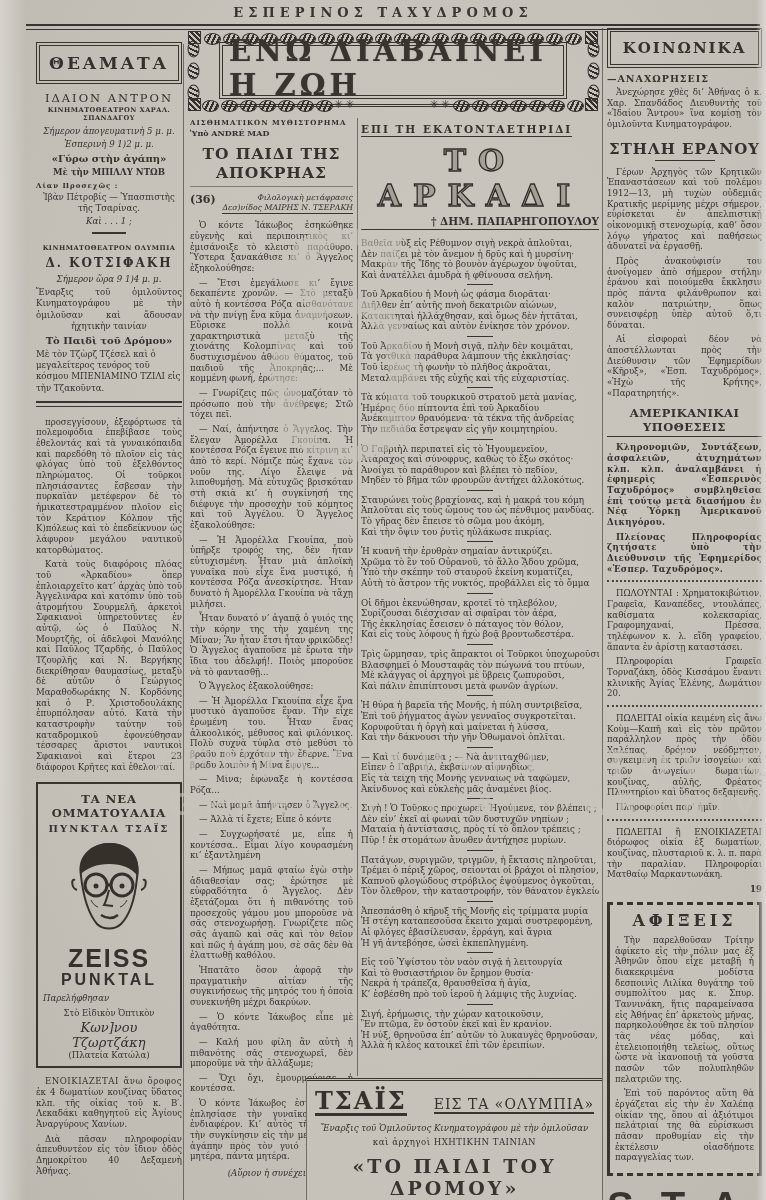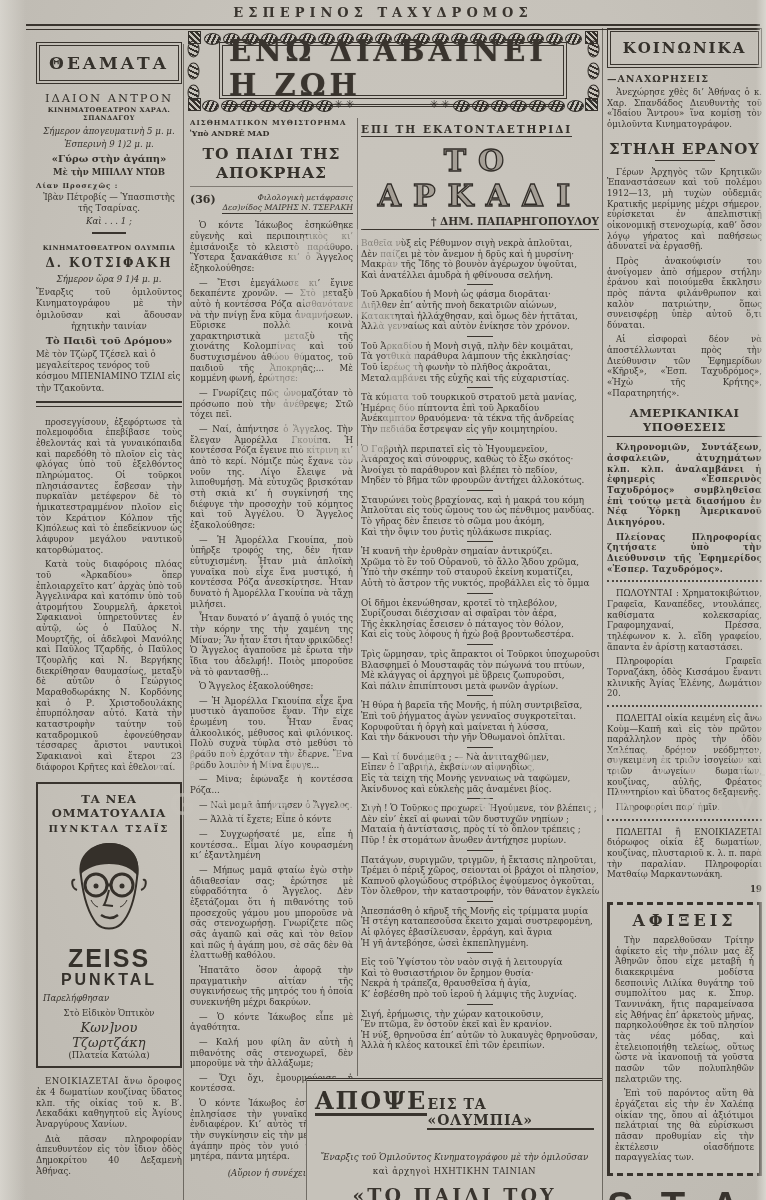--- a/index.html
+++ b/index.html
@@ -116,22 +116,22 @@
   .pline{font-size:8.8px;line-height:10.6px;white-space:nowrap;overflow:hidden;}
   .stanza-sep{width:26px;margin:4px auto;border-top:1.5px solid #39342e;}
   
   .tonight{
     position:absolute;left:306px;top:1078px;width:296px;height:122px;z-index:12;
     background:#c6c2ba;border-top:3px double #39342e;border-left:1px solid rgba(57,52,46,.6);
     padding:8px 8px 0;box-sizing:border-box;
   }
   .tonight-row{display:flex;justify-content:space-between;align-items:baseline;}
   .tonight-left{font-size:24px;font-weight:bold;letter-spacing:2px;border-bottom:3px solid #39342e;line-height:1;}
-  .tonight-right{font-size:14px;font-weight:bold;letter-spacing:1px;border-bottom:2px solid #39342e;}
-  .tonight-line{font-size:8.6px;font-style:italic;text-align:center;margin-top:22px;}
+  .tonight-right{font-size:14px;font-weight:normal;letter-spacing:1px;border-bottom:2px solid #39342e;}
+  .tonight-line{font-size:8.6px;font-style:italic;text-align:center;margin-top:7px;}
   .tonight-line2{font-size:8.6px;text-align:center;margin-top:4px;letter-spacing:.5px;}
   .tonight-film{font-size:19px;font-weight:bold;letter-spacing:3px;text-align:center;margin-top:8px;color:#39342e;}
   
   .col4{position:absolute;left:607px;top:28px;width:155px;font-size:8.6px;}
   .koinonika-title{font-size:15px;font-weight:bold;letter-spacing:2px;}
   .sec-head{font-size:9.5px;font-weight:bold;letter-spacing:1px;margin:8px 0 3px;}
   .eranos-head{font-size:15px;font-weight:bold;text-align:center;letter-spacing:1px;margin:10px 0 2px;}
   .eranos-underline{width:60px;margin:0 auto 6px;border-top:1px solid #39342e;}
   .american-head{font-size:11.5px;font-weight:bold;text-align:center;letter-spacing:.5px;
     border-bottom:1px solid #39342e;padding-bottom:2px;margin:8px 0 5px;}
@@ -411,21 +411,21 @@
           <div class="pline">Σιγή, ἐρήμωσις, τὴν χώραν κατοικοῦσιν,</div>
           <div class="pline">Ἓν πτῶμα, ἓν ὀστοῦν ἐκεῖ καὶ ἓν κρανίον.</div>
           <div class="pline">Ἡ νύξ, θρηνοῦσα ἐπ’ αὐτῶν τὸ λυκαυγὲς θρηνοῦσαν,</div>
           <div class="pline">Ἀλλὰ ἡ κλέος κατοικεῖ ἐπὶ τῶν ἐρειπίων.</div>
         </div>
       </div>
   </div>
 
   <div class="tonight">
     <div class="tonight-row">
-      <span class="tonight-left">ΑΠΟΨΕ</span>
+      <span class="tonight-left">ΤΣΑΪΣ</span>
       <span class="tonight-right">ΕΙΣ ΤΑ «ΟΛΥΜΠΙΑ»</span>
     </div>
     <div class="tonight-line">Ἔναρξις τοῦ Ὁμιλοῦντος Κινηματογράφου μὲ τὴν ὁμιλοῦσαν</div>
     <div class="tonight-line2">καὶ ἀρχηγοὶ ΗΧΗΤΙΚΗΝ ΤΑΙΝΙΑΝ</div>
     <div class="tonight-film">«ΤΟ ΠΑΙΔΙ ΤΟΥ ΔΡΟΜΟΥ»</div>
   </div>
 
   <div class="col4">
     <div class="box-double">
       <span class="koinonika-title">ΚΟΙΝΩΝΙΚΑ</span>

